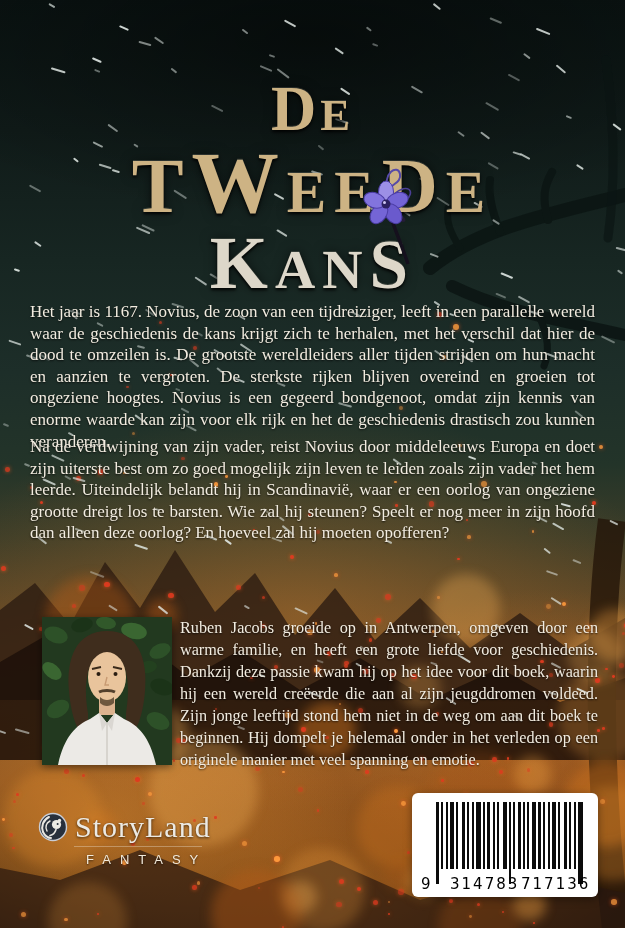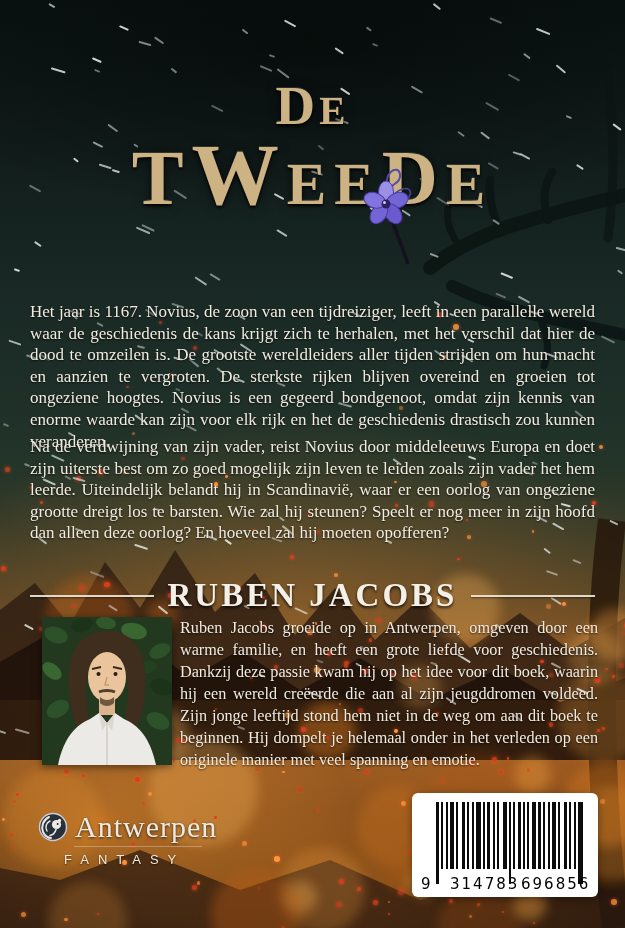--- a/index.html
+++ b/index.html
@@ -23,21 +23,21 @@
   .snow{position:absolute;width:2px;border-radius:2px;background:#e3ebe7;}
   .ember{position:absolute;border-radius:50%;box-shadow:0 0 4px rgba(255,96,40,.8);}
   .bokeh{position:absolute;border-radius:50%;filter:blur(6px);}
   .content{position:absolute;inset:0;}
 
   
   .title{position:absolute;top:80px;left:0;width:100%;text-align:center;z-index:5;}
   .title-line{line-height:.95;font-weight:700;text-transform:uppercase;
     text-shadow:0 2px 3px rgba(0,0,0,.9), 0 0 12px rgba(0,0,0,.55), 0 -1px 0 rgba(255,248,225,.18);}
   .title-line .tl{display:inline-block;}
-  .tl1{font-size:49px;color:#cdb384;letter-spacing:4px;}
+  .tl1{font-size:56px;color:#cdb384;letter-spacing:4px;}
   .tl2{font-size:74px;color:#cdb384;letter-spacing:8px;margin-top:2px;}
   .tl3{font-size:68px;color:#ddd7c9;letter-spacing:7px;margin-top:2px;}
   .flower{position:absolute;left:348px;top:156px;z-index:6;}
 
   
   .blurb{position:absolute;left:30px;width:565px;margin:0;text-align:justify;
     color:#f2ece0;font-size:17px;line-height:21.6px;
     text-shadow:0 1px 2px rgba(0,0,0,.75);z-index:5;}
   .p1{top:301px;}
   .p2{top:436px;}
@@ -55,21 +55,21 @@
   .author-photo{flex:none;width:130px;height:148px;overflow:hidden;box-shadow:0 2px 8px rgba(0,0,0,.5);}
   .bio{flex:1;margin:0;text-align:justify;color:#f2ece0;font-size:16.2px;line-height:22px;
     text-shadow:0 1px 2px rgba(0,0,0,.75);}
 
   
   .publisher{position:absolute;left:38px;top:810px;z-index:5;}
   .logo-row{display:flex;align-items:center;gap:7px;}
   .pub-name{font-size:30px;color:#eceae4;letter-spacing:1px;
     text-shadow:0 1px 3px rgba(0,0,0,.7);}
   .logo-underline{height:1px;background:rgba(240,235,225,.35);margin:2px 0 5px 36px;width:128px;}
-  .pub-imprint{margin-left:26px;font-family:"Liberation Sans",sans-serif;font-size:13px;
+  .pub-imprint{margin-left:48px;font-family:"Liberation Sans",sans-serif;font-size:13px;
     letter-spacing:9px;color:#f1e9da;text-shadow:0 1px 2px rgba(0,0,0,.6);}
 
   
   .barcode{position:absolute;left:412px;top:793px;width:186px;height:104px;background:#fff;
     border-radius:6px;z-index:5;box-shadow:0 2px 8px rgba(0,0,0,.4);}
   .bars{position:absolute;left:24px;right:12px;top:9px;bottom:28px;}
   .bar{position:absolute;top:0;bottom:0;background:#0b0b0b;}
   .bar.tall{bottom:-15px;}
   .digits{position:absolute;left:0;right:0;bottom:4px;height:18px;
     font-family:"DejaVu Sans",sans-serif;font-size:15px;color:#000;}
@@ -453,20 +453,21 @@
       <div class="snow" style="left: 74.9467px; top: 157.266px; height: 6.23891px; transform: rotate(-51.88deg); opacity: 0.863713;"></div>
       <div class="snow" style="left: 98.9226px; top: 648.262px; height: 9.9133px; transform: rotate(-66.0154deg); opacity: 0.361234;"></div>
       <div class="snow" style="left: 546.2px; top: 546.669px; height: 7.6023px; transform: rotate(-51.8304deg); opacity: 0.748074;"></div>
     </div>
 
   <div class="content">
 
     <div class="title">
       <div class="title-line tl1"><span class="tl" style="font-size: 1.12em;">D</span><span class="tl" style="font-size: 0.8em;">e</span></div>
       <div class="title-line tl2"><span class="tl" style="font-size: 1.05em;">T</span><span class="tl" style="font-size: 1.18em;">w</span><span class="tl" style="font-size: 0.8em;">e</span><span class="tl" style="font-size: 0.8em;">e</span><span class="tl" style="font-size: 1.05em;">d</span><span class="tl" style="font-size: 0.8em;">e</span></div>
+      <div class="title-line tl3"><span class="tl" style="font-size: 1.1em;">K</span><span class="tl" style="font-size: 0.82em;">a</span><span class="tl" style="font-size: 0.82em;">n</span><span class="tl" style="font-size: 1.02em;">s</span></div>
     </div>
 
     <svg class="flower" width="74" height="118" viewBox="0 0 74 118">
       <path d="M40,36 C34,16 50,8 52,18 C54,28 40,28 42,36" stroke="#564aa8" stroke-width="2" fill="none"></path>
       <path d="M46,38 C60,26 68,36 58,44" stroke="#4a3f96" stroke-width="1.6" fill="none"></path>
       <path d="M42,58 C46,72 52,84 60,108" stroke="#15101d" stroke-width="3.5" fill="none"></path>
       <ellipse cx="52" cy="62" rx="6" ry="3" fill="#241d36" transform="rotate(30 52 62)"></ellipse>
       <g>
         <g transform="rotate(0 38 48)">
             <ellipse cx="38" cy="36" rx="7.5" ry="11" fill="#9c90e6" stroke="#4c3da6" stroke-width="1"></ellipse>
@@ -484,25 +485,20 @@
             <ellipse cx="38" cy="36" rx="7.5" ry="11" fill="#8274de" stroke="#4c3da6" stroke-width="1"></ellipse>
           </g>
       </g>
       <circle cx="38" cy="48" r="4.5" fill="#2c2160"></circle>
       <circle cx="36.5" cy="46.5" r="1.5" fill="#cfc7f2"></circle>
     </svg>
 
     <p class="blurb p1">Het jaar is 1167. Novius, de zoon van een tijdreiziger, leeft in een parallelle wereld waar de geschiedenis de kans krijgt zich te herhalen, met het verschil dat hier de dood te omzeilen is. De grootste wereldleiders aller tijden strijden om hun macht en aanzien te vergroten. De sterkste rijken blijven overeind en groeien tot ongeziene hoogtes. Novius is een gegeerd bondgenoot, omdat zijn kennis van enorme waarde kan zijn voor elk rijk en het de geschiedenis drastisch zou kunnen veranderen.</p>
     <p class="blurb p2">Na de verdwijning van zijn vader, reist Novius door middeleeuws Europa en doet zijn uiterste best om zo goed mogelijk zijn leven te leiden zoals zijn vader het hem leerde. Uiteindelijk belandt hij in Scandinavië, waar er een oorlog van ongeziene grootte dreigt los te barsten. Wie zal hij steunen? Speelt er nog meer in zijn hoofd dan alleen deze oorlog? En hoeveel zal hij moeten opofferen?</p>
 
-    <div class="author-header">
-      <span class="rule"></span>
-      <h2 class="author-name">Ruben Jacobs</h2>
-      <span class="rule"></span>
-    </div>
 
     <div class="author-section">
       <div class="author-photo">
         <svg width="130" height="148" viewBox="0 0 130 148">
           <rect x="0" y="0" width="130" height="148" fill="#22391f"></rect>
           <g opacity="0.9">
             <ellipse cx="14" cy="18" rx="12" ry="8" fill="#2f5429" transform="rotate(20 14 18)"></ellipse>
             <ellipse cx="40" cy="8" rx="11" ry="7" fill="#1b3318" transform="rotate(-15 40 8)"></ellipse>
             <ellipse cx="92" cy="14" rx="13" ry="8" fill="#3d6b33" transform="rotate(12 92 14)"></ellipse>
             <ellipse cx="118" cy="34" rx="11" ry="7" fill="#2f5429" transform="rotate(-24 118 34)"></ellipse>
@@ -542,21 +538,21 @@
       <div class="logo-row">
         <svg width="30" height="30" viewBox="0 0 30 30">
           <circle cx="15" cy="15" r="13.5" fill="#28303c" stroke="#c9cdd5" stroke-width="1.4"></circle>
           <path d="M11,5 C5,8 3,14 5,20 C7,24 10,26 13,26" stroke="#e9e7e2" stroke-width="2" fill="none" stroke-linecap="round"></path>
           <path d="M12,9 C8,11 7,15 9,19" stroke="#e9e7e2" stroke-width="1.5" fill="none" stroke-linecap="round"></path>
           <circle cx="18.5" cy="12.5" r="4.6" fill="#eceae4"></circle>
           <circle cx="21.5" cy="8.5" r="1.7" fill="#eceae4"></circle>
           <circle cx="19.6" cy="12" r="1" fill="#28303c"></circle>
           <path d="M18,17.5 C17,21 15,23 12,23.5" stroke="#e9e7e2" stroke-width="1.6" fill="none" stroke-linecap="round"></path>
         </svg>
-        <div class="pub-name">Antwerpen</div>
+        <div class="pub-name">StoryLand</div>
       </div>
       <div class="logo-underline"></div>
       <div class="pub-imprint">FANTASY</div>
     </div>
 
     <div class="barcode">
       <div class="bars" id="barcode-bars">
           <div class="bar tall" style="left: 0px; width: 3px;"></div>
           <div class="bar" style="left: 5px; width: 2px;"></div>
           <div class="bar" style="left: 10px; width: 2px;"></div>
@@ -583,18 +579,18 @@
           <div class="bar" style="left: 116px; width: 4px;"></div>
           <div class="bar" style="left: 122px; width: 2px;"></div>
           <div class="bar" style="left: 128px; width: 3px;"></div>
           <div class="bar" style="left: 133px; width: 2px;"></div>
           <div class="bar" style="left: 138px; width: 2px;"></div>
           <div class="bar tall" style="left: 142px; width: 5px;"></div>
         </div>
       <div class="digits">
         <span class="dg0">9</span>
         <span class="dg1">314783</span>
-        <span class="dg2">696856</span>
+        <span class="dg2">717136</span>
       </div>
     </div>
 
   </div>
 </div>
 
 </body></html>

